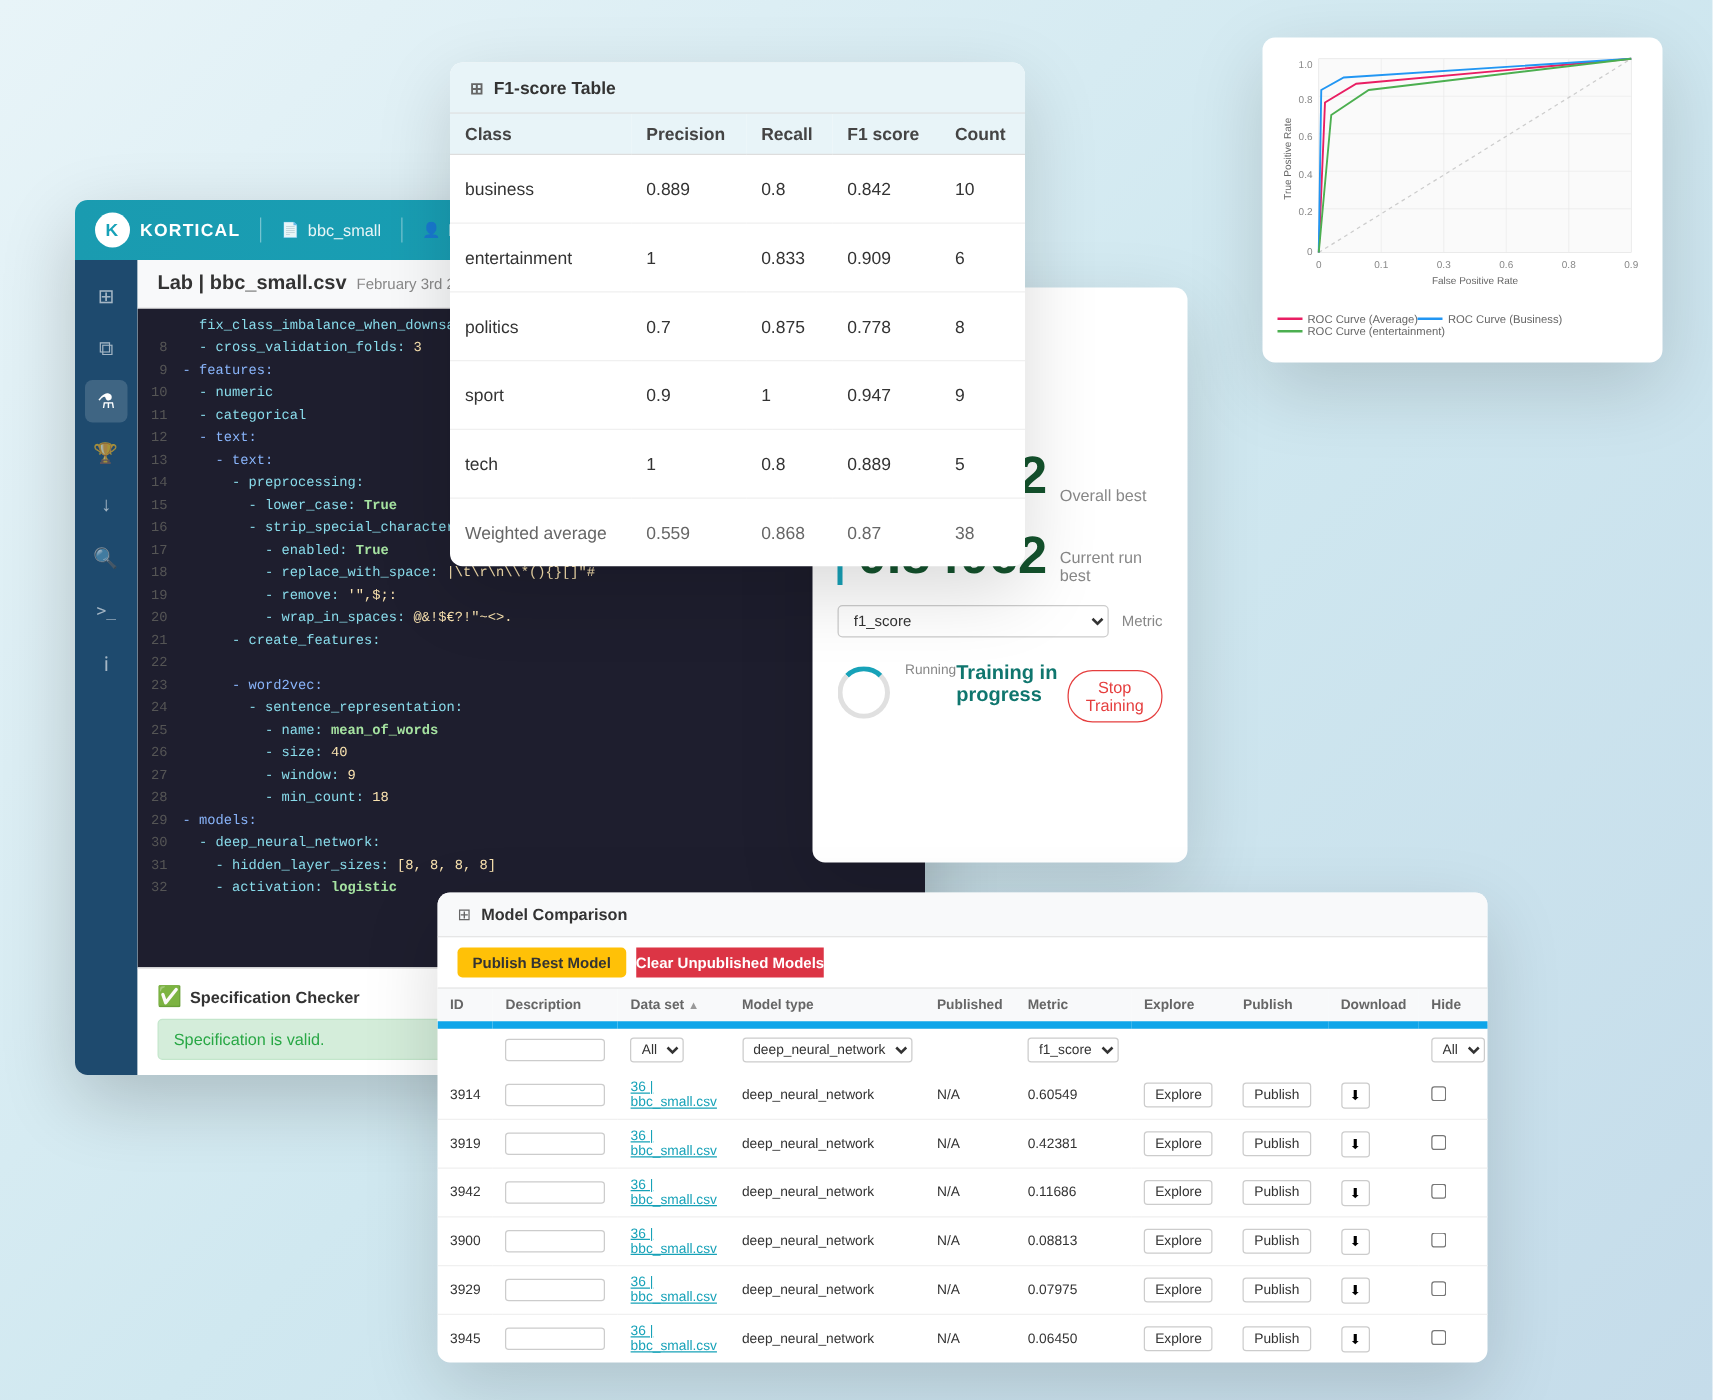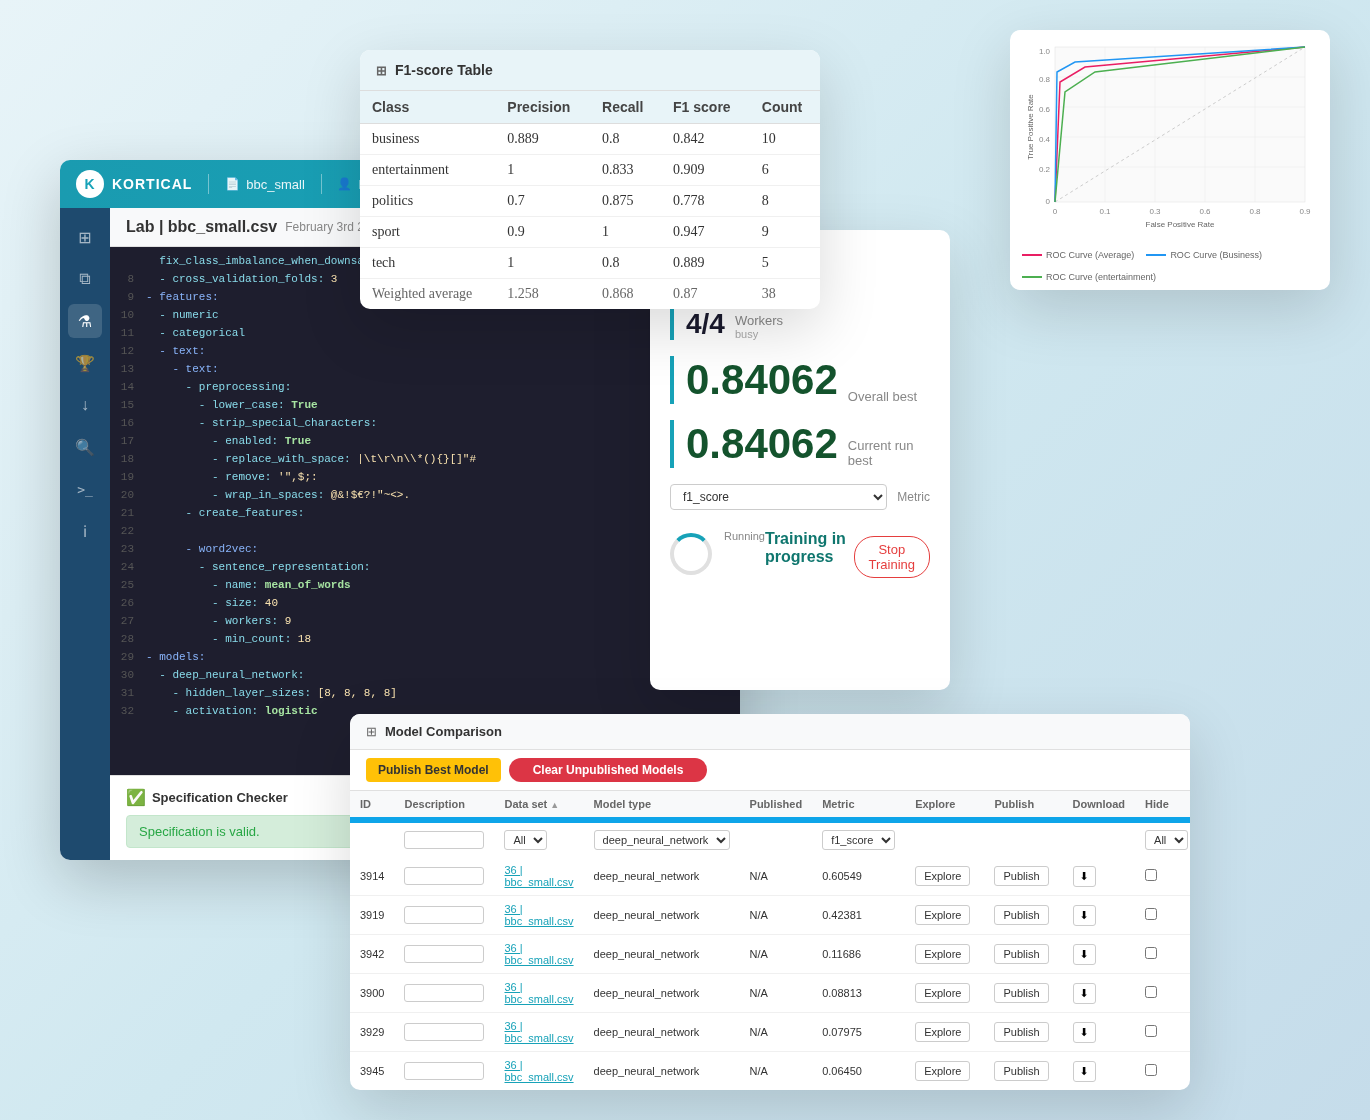--- a/index.html
+++ b/index.html
@@ -330,24 +330,23 @@
     }
     .f1-table th {
       background: #e8f4f8;
       color: #444;
       padding: 8px 12px;
       text-align: left;
       font-weight: 600;
       border-bottom: 1px solid #ddd;
     }
     .f1-table td {
-      padding: 7px 12px;
+      padding: 19px 12px;
       border-bottom: 1px solid #f0f0f0;
       color: #333;
-      font-family: Liberation Serif, serif;
     }
     .f1-table tr:last-child td {
       border-bottom: none;
     }
     .f1-table tr.weighted td {
       color: #666;
     }
 
     
     .roc-card {
@@ -362,21 +361,20 @@
       overflow: hidden;
       padding: 12px;
     }
     .roc-chart-area {
       width: 100%;
       height: 200px;
       position: relative;
     }
     .roc-legend {
       display: flex;
-      gap: 12px;
       margin-top: 8px;
       flex-wrap: wrap;
     }
     .roc-legend-item {
       display: flex;
       align-items: center;
       gap: 4px;
       font-size: 9px;
       color: #666;
     }
@@ -422,22 +420,22 @@
       border-radius: 4px;
       padding: 5px 12px;
       font-size: 12px;
       font-weight: 600;
       color: #333;
       cursor: pointer;
     }
     .btn-clear-unpub {
       background: #dc3545;
       border: none;
-      border-radius: 12px;
-      padding: 5px 24px;
+      border-radius: 0;
+      padding: 5px 0;
       font-size: 12px;
       font-weight: 600;
       color: #fff;
       cursor: pointer;
     }
     .mc-table {
       width: 100%;
       border-collapse: collapse;
       font-size: 11px;
     }
@@ -622,21 +620,21 @@
         <div class="code-line">
           <span class="line-num">25</span>
           <span class="line-content"><span style="color:#aaa">          </span><span class="kw-cyan">- name:</span><span class="kw-green"> mean_of_words</span></span>
         </div>
         <div class="code-line">
           <span class="line-num">26</span>
           <span class="line-content"><span style="color:#aaa">          </span><span class="kw-cyan">- size:</span><span class="kw-yellow"> 40</span></span>
         </div>
         <div class="code-line">
           <span class="line-num">27</span>
-          <span class="line-content"><span style="color:#aaa">          </span><span class="kw-cyan">- workers:</span><span class="kw-yellow"> 9</span></span>
+          <span class="line-content"><span style="color:#aaa">          </span><span class="kw-cyan">- window:</span><span class="kw-yellow"> 9</span></span>
         </div>
         <div class="code-line">
           <span class="line-num">28</span>
           <span class="line-content"><span style="color:#aaa">          </span><span class="kw-cyan">- min_count:</span><span class="kw-yellow"> 18</span></span>
         </div>
         <div class="code-line">
           <span class="line-num">29</span>
           <span class="line-content"><span class="kw-blue">- models:</span></span>
         </div>
         <div class="code-line">
@@ -758,21 +756,21 @@
     </tr>
         <tr>
       <td>tech</td>
       <td>1</td>
       <td>0.8</td>
       <td>0.889</td>
       <td>5</td>
     </tr>
         <tr class="weighted">
       <td>Weighted average</td>
-      <td>1.258</td>
+      <td>0.559</td>
       <td>0.868</td>
       <td>0.87</td>
       <td>38</td>
     </tr>
       </tbody>
   </table>
 </div>
 
 <div class="roc-card">
   <div class="roc-chart-area">

